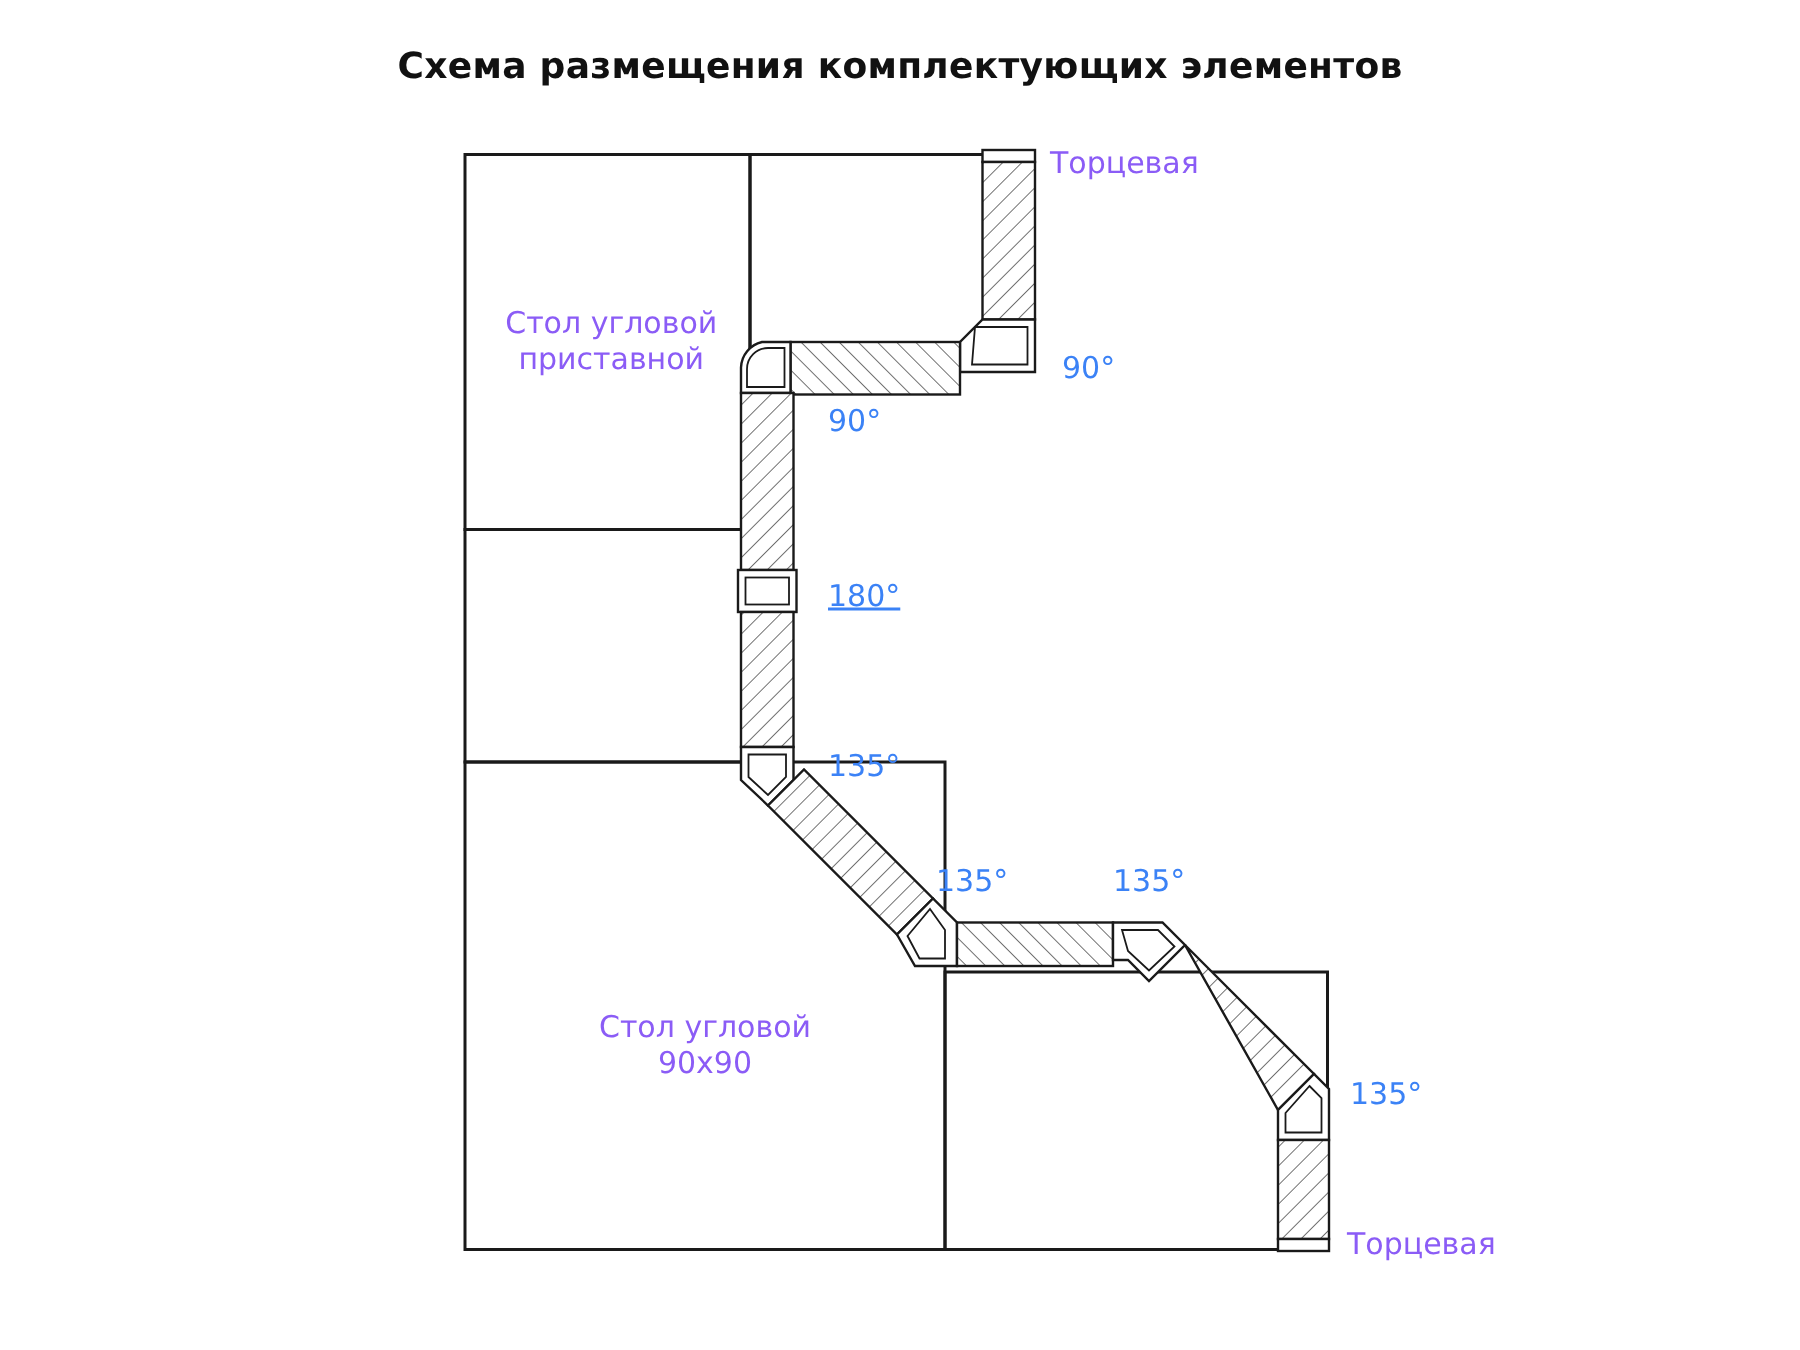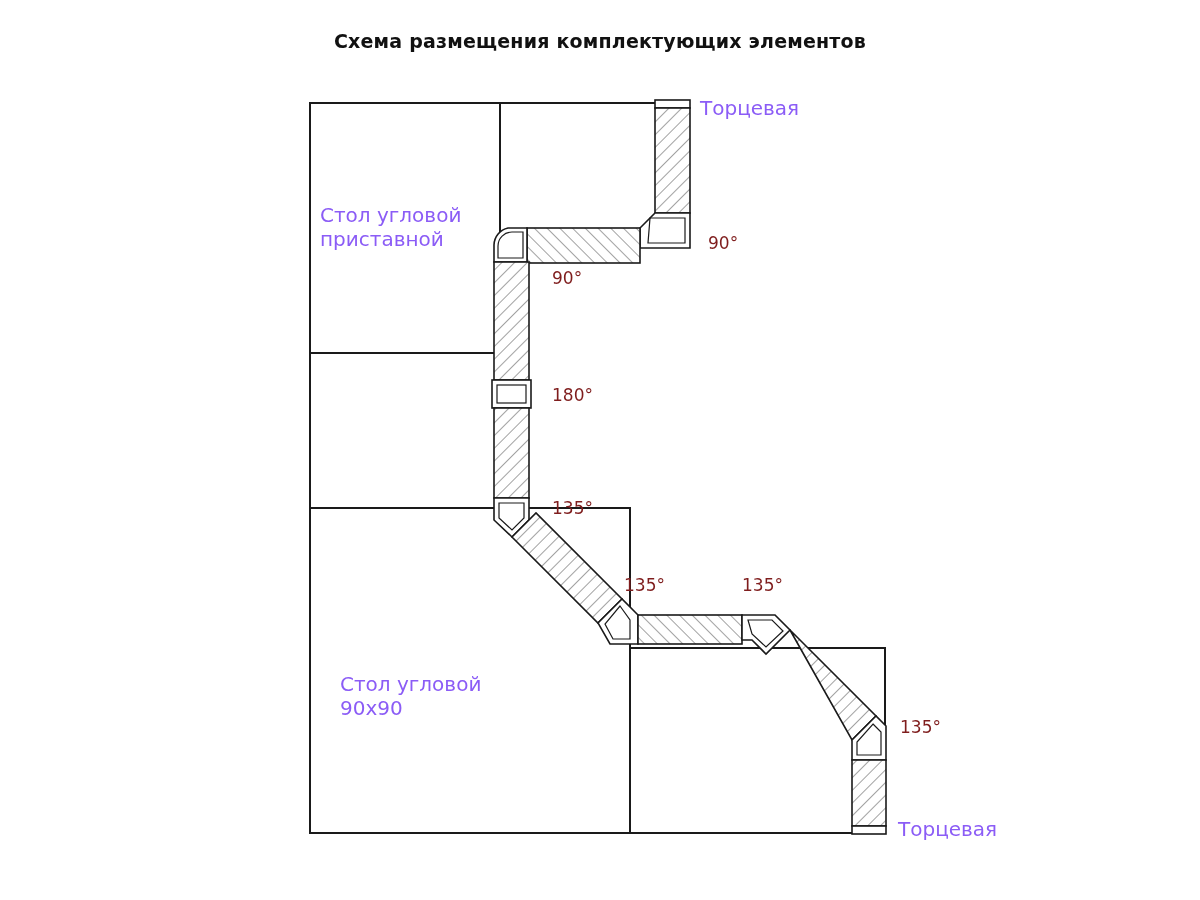--- a/index.html
+++ b/index.html
@@ -15,45 +15,45 @@
     font-family: "DejaVu Sans", "Liberation Sans", sans-serif;
     color: #1a1a1a;
     overflow: hidden;
   }
   #diagram-title {
     position: absolute;
     top: 30px;
     left: 0;
     width: 1200px;
     text-align: center;
-    font-size: 19px;
+    font-size: 24px;
     font-weight: 700;
     letter-spacing: 0.2px;
     color: #111111;
     white-space: nowrap;
   }
   svg#schematic {
     position: absolute;
     top: 0;
     left: 0;
   }
   .label {
     position: absolute;
     font-size: 20px;
     color: #8b5cf6;
     white-space: pre-line;
     line-height: 1.22;
   }
   .label.center {
-    text-align: left;
+    text-align: center;
   }
   .angle {
     position: absolute;
-    font-size: 17px;
-    color: #7f1d1d;
+    font-size: 20px;
+    color: #3b82f6;
     white-space: nowrap;
   }
 </style>
 </head>
 <body>
 
 <div id="page">
 
   <div id="diagram-title">Схема размещения комплектующих элементов</div>
 
@@ -134,21 +134,21 @@
 
 
   <div class="label" style="left:700px; top:96px;">Торцевая</div>
 
   <div class="label" style="left:898px; top:817px;">Торцевая</div>
 
   <div class="angle" style="left:708px; top:233px;">90°</div>
 
   <div class="angle" style="left:552px; top:268px;">90°</div>
 
-  <div class="angle" style="left:552px; top:385px;">180°</div>
+  <div class="angle" style="left:552px; top:385px;text-decoration:underline;">180°</div>
 
   <div class="angle" style="left:552px; top:498px;">135°</div>
 
   <div class="angle" style="left:624px; top:575px;">135°</div>
 
   <div class="angle" style="left:742px; top:575px;">135°</div>
 
   <div class="angle" style="left:900px; top:717px;">135°</div>
 
 </div>

